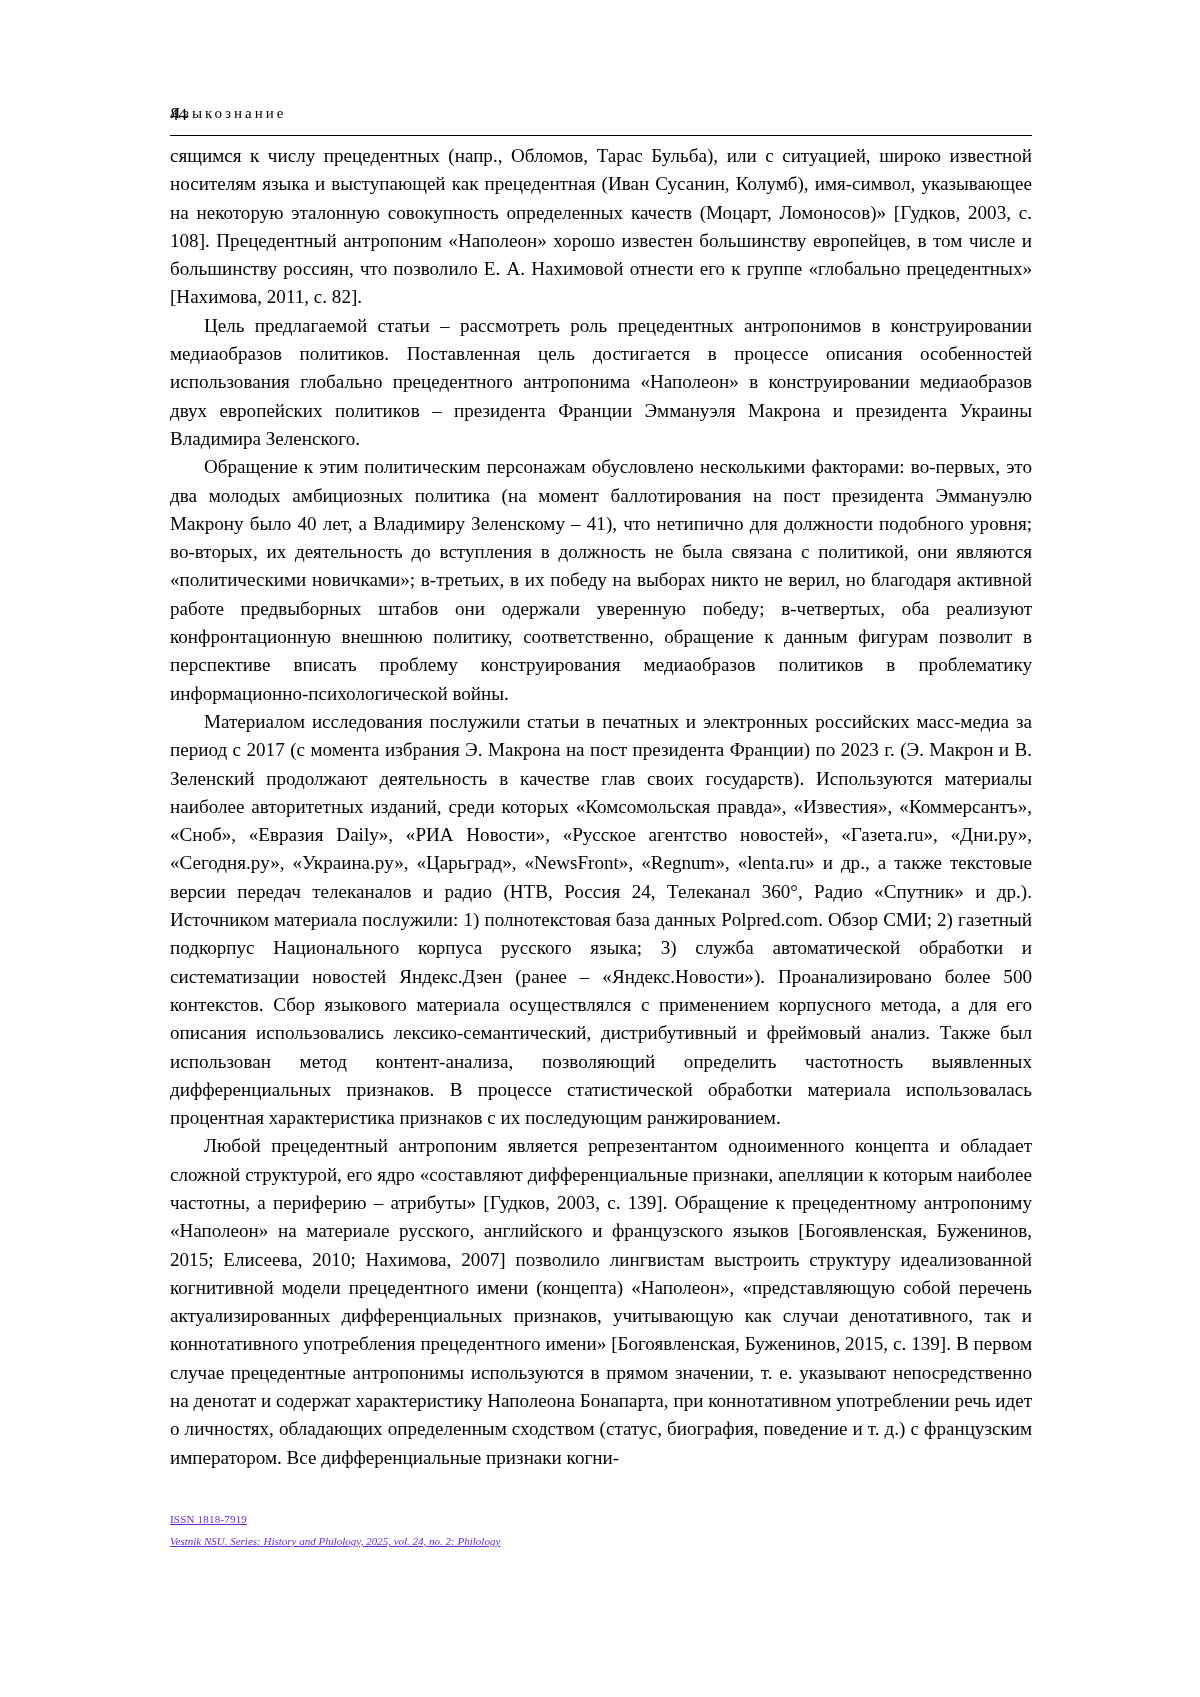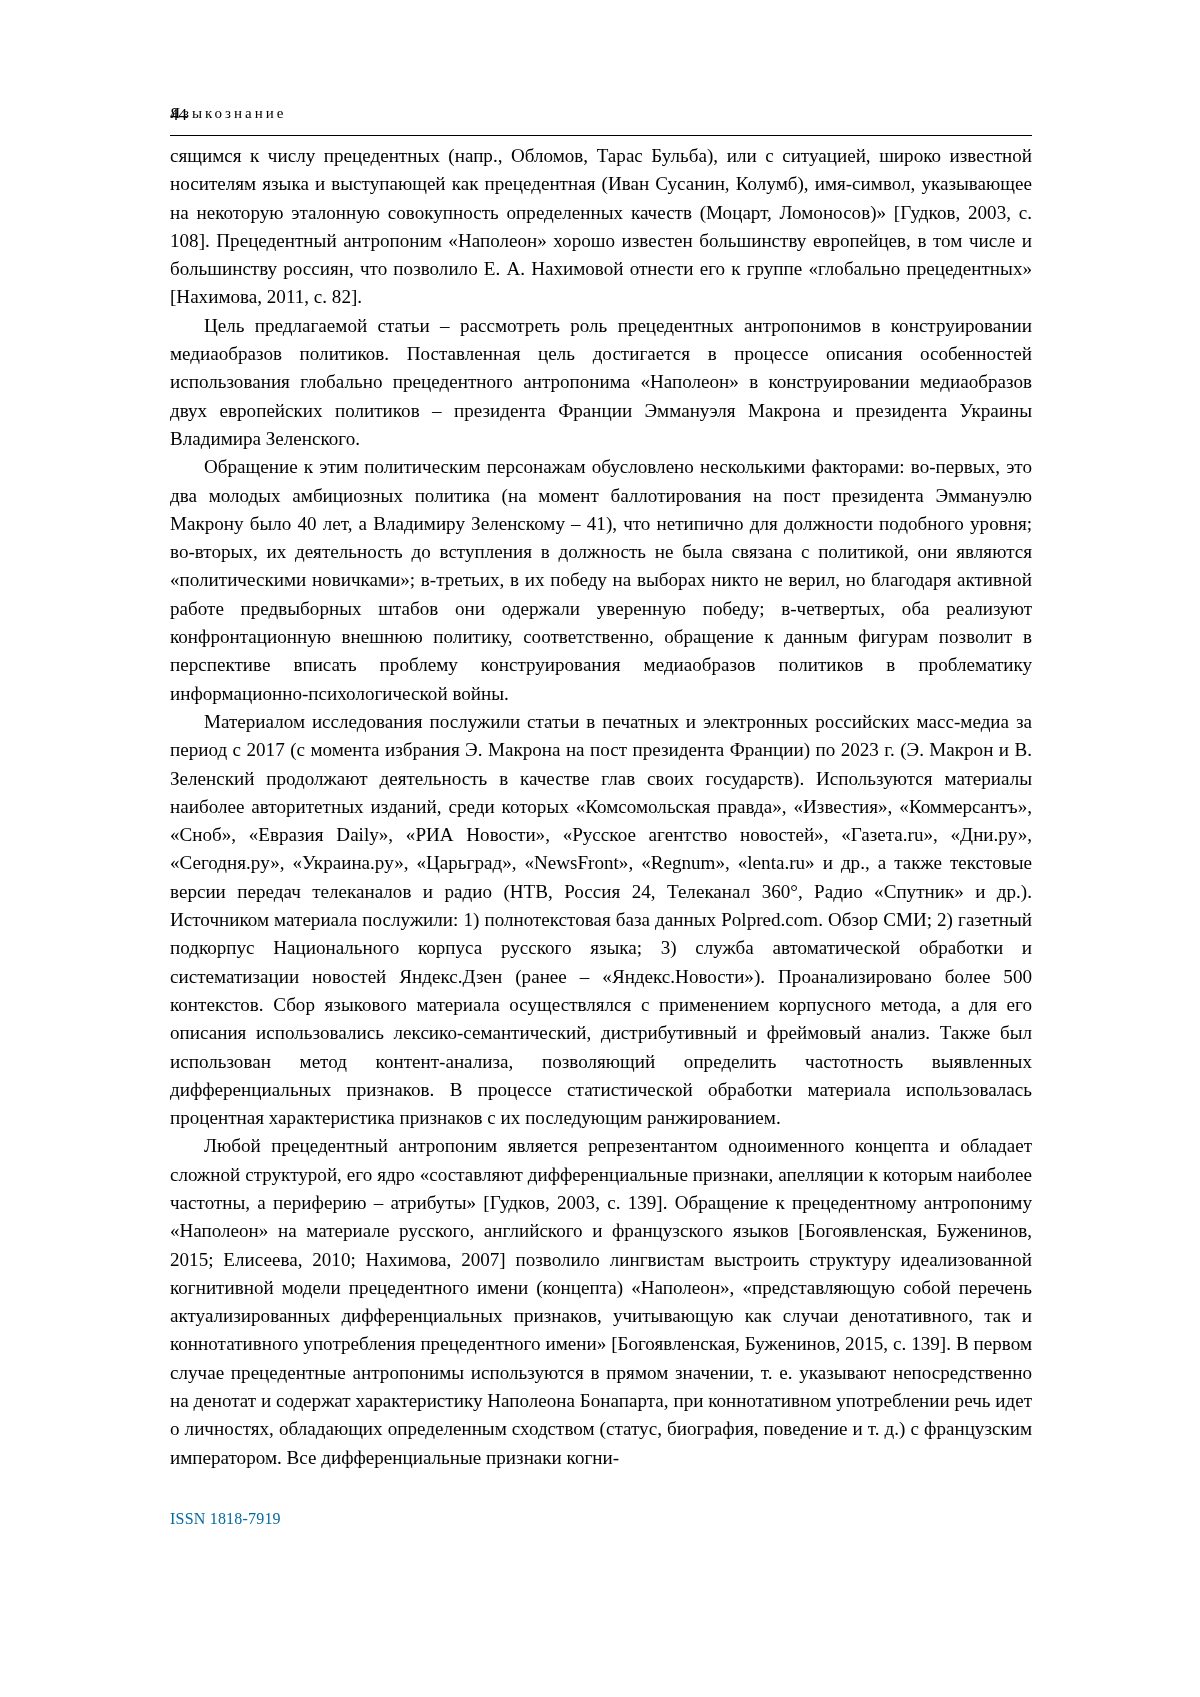--- a/index.html
+++ b/index.html
@@ -70,24 +70,25 @@
     text-indent: 34px;
   }
   .body-text p.first {
     text-indent: 0;
   }
   .footer {
     position: absolute;
     left: 170px;
     top: 1508px;
     width: 862px;
-    font-size: 16px;
+    font-size: 11px;
     line-height: 22px;
-    color: #0369a1;
+    color: #6d28d9;
     font-family: "Liberation Serif", serif;
+    text-decoration: underline;
   }
   .footer div {
     white-space: nowrap;
   }
   .footer .issn {
     letter-spacing: 0.2px;
   }
   .footer .it {
     font-style: italic;
   }
@@ -110,15 +111,16 @@
       <p>Цель предлагаемой статьи – рассмотреть роль прецедентных антропонимов в конструировании медиаобразов политиков. Поставленная цель достигается в процессе описания особенностей использования глобально прецедентного антропонима «Наполеон» в конструировании медиаобразов двух европейских политиков – президента Франции Эммануэля Макрона и президента Украины Владимира Зеленского.</p>
       <p>Обращение к этим политическим персонажам обусловлено несколькими факторами: во-первых, это два молодых амбициозных политика (на момент баллотирования на пост президента Эммануэлю Макрону было 40 лет, а Владимиру Зеленскому – 41), что нетипично для должности подобного уровня; во-вторых, их деятельность до вступления в должность не была связана с политикой, они являются «политическими новичками»; в-третьих, в их победу на выборах никто не верил, но благодаря активной работе предвыборных штабов они одержали уверенную победу; в-четвертых, оба реализуют конфронтационную внешнюю политику, соответственно, обращение к данным фигурам позволит в перспективе вписать проблему конструирования медиаобразов политиков в проблематику информационно-психологической войны.</p>
       <p>Материалом исследования послужили статьи в печатных и электронных российских масс-медиа за период с 2017 (с момента избрания Э. Макрона на пост президента Франции) по 2023 г. (Э. Макрон и В. Зеленский продолжают деятельность в качестве глав своих государств). Используются материалы наиболее авторитетных изданий, среди которых «Комсомольская правда», «Известия», «Коммерсантъ», «Сноб», «Евразия Daily», «РИА Новости», «Русское агентство новостей», «Газета.ru», «Дни.ру», «Сегодня.ру», «Украина.ру», «Царьград», «NewsFront», «Regnum», «lenta.ru» и др., а также текстовые версии передач телеканалов и радио (НТВ, Россия 24, Телеканал 360°, Радио «Спутник» и др.). Источником материала послужили: 1) полнотекстовая база данных Polpred.com. Обзор СМИ; 2) газетный подкорпус Национального корпуса русского языка; 3) служба автоматической обработки и систематизации новостей Яндекс.Дзен (ранее – «Яндекс.Новости»). Проанализировано более 500 контекстов. Сбор языкового материала осуществлялся с применением корпусного метода, а для его описания использовались лексико-семантический, дистрибутивный и фреймовый анализ. Также был использован метод контент-анализа, позволяющий определить частотность выявленных дифференциальных признаков. В процессе статистической обработки материала использовалась процентная характеристика признаков с  их последующим ранжированием.</p>
       <p>Любой прецедентный антропоним является репрезентантом одноименного концепта и обладает сложной структурой, его ядро «составляют дифференциальные признаки, апелляции к которым наиболее частотны, а периферию – атрибуты» [Гудков, 2003, с. 139]. Обращение к прецедентному антропониму «Наполеон» на материале русского, английского и французского языков [Богоявленская, Бужeнинов, 2015; Елисеева, 2010; Нахимова, 2007] позволило лингвистам выстроить структуру идеализованной когнитивной модели прецедентного имени (концепта) «Наполеон», «представляющую собой перечень актуализированных дифференциальных признаков, учитывающую как случаи денотативного, так и коннотативного употребления прецедентного имени» [Богоявленская, Бужeнинов, 2015, с. 139]. В первом случае прецедентные антропонимы используются в прямом значении, т. е. указывают непосредственно на денотат и содержат характеристику Наполеона Бонапарта, при коннотативном употреблении речь идет о личностях, обладающих определенным сходством (статус, биография, поведение и т. д.) с французским императором. Все дифференциальные признаки когни-</p>
     </div>
 
   </div>
 
   <div class="footer">
     <div class="issn">ISSN 1818-7919</div>
+    <div class="it">Vestnik NSU. Series: History and Philology, 2025, vol. 24, no. 2: Philology</div>
   </div>
 
 </div>
 
 </body></html>

